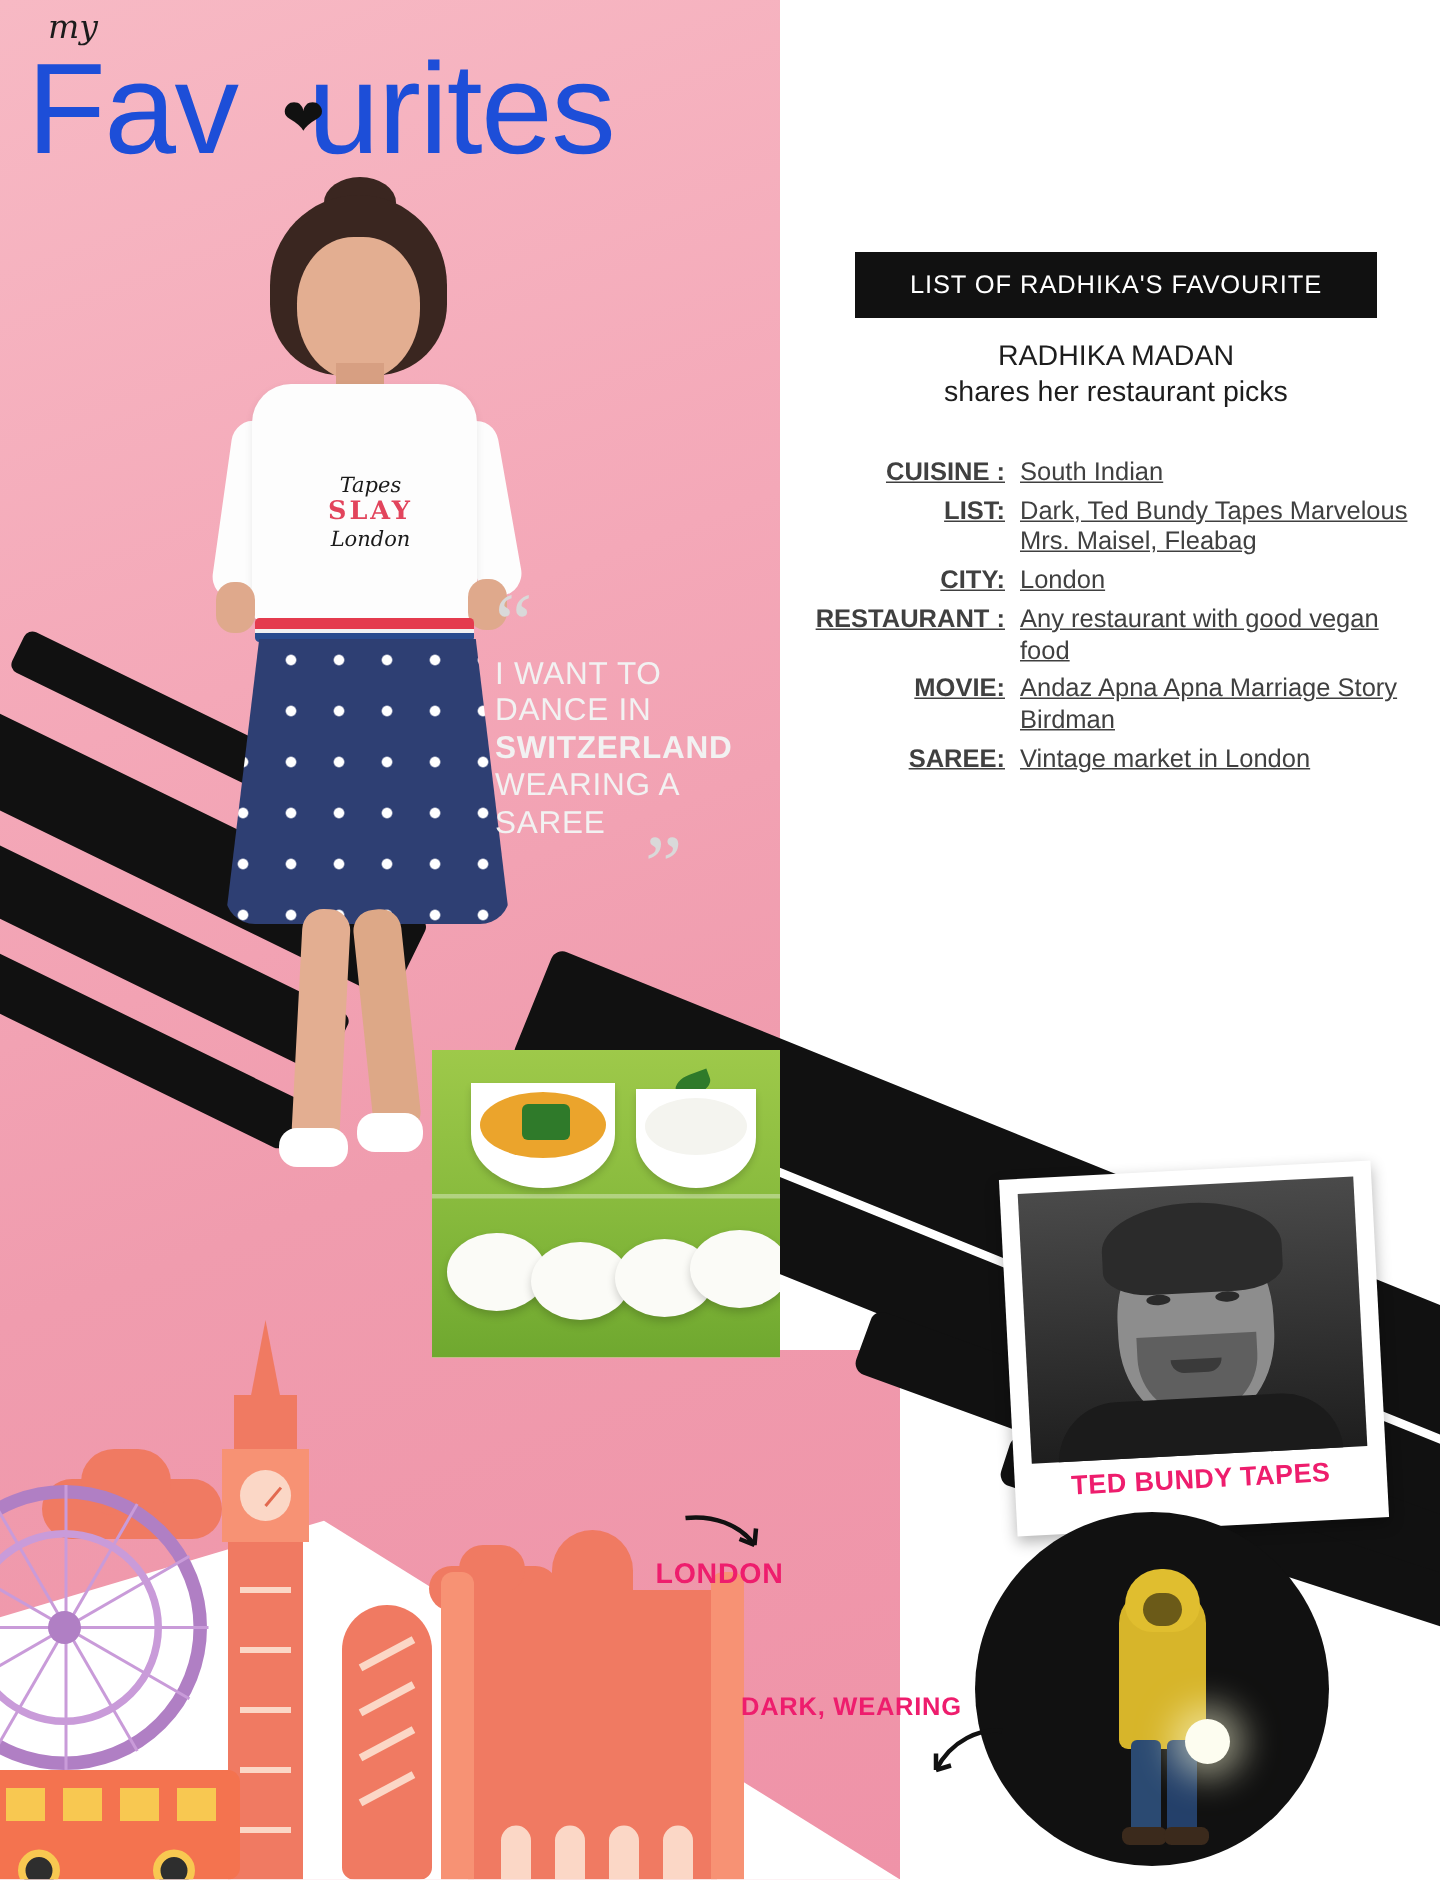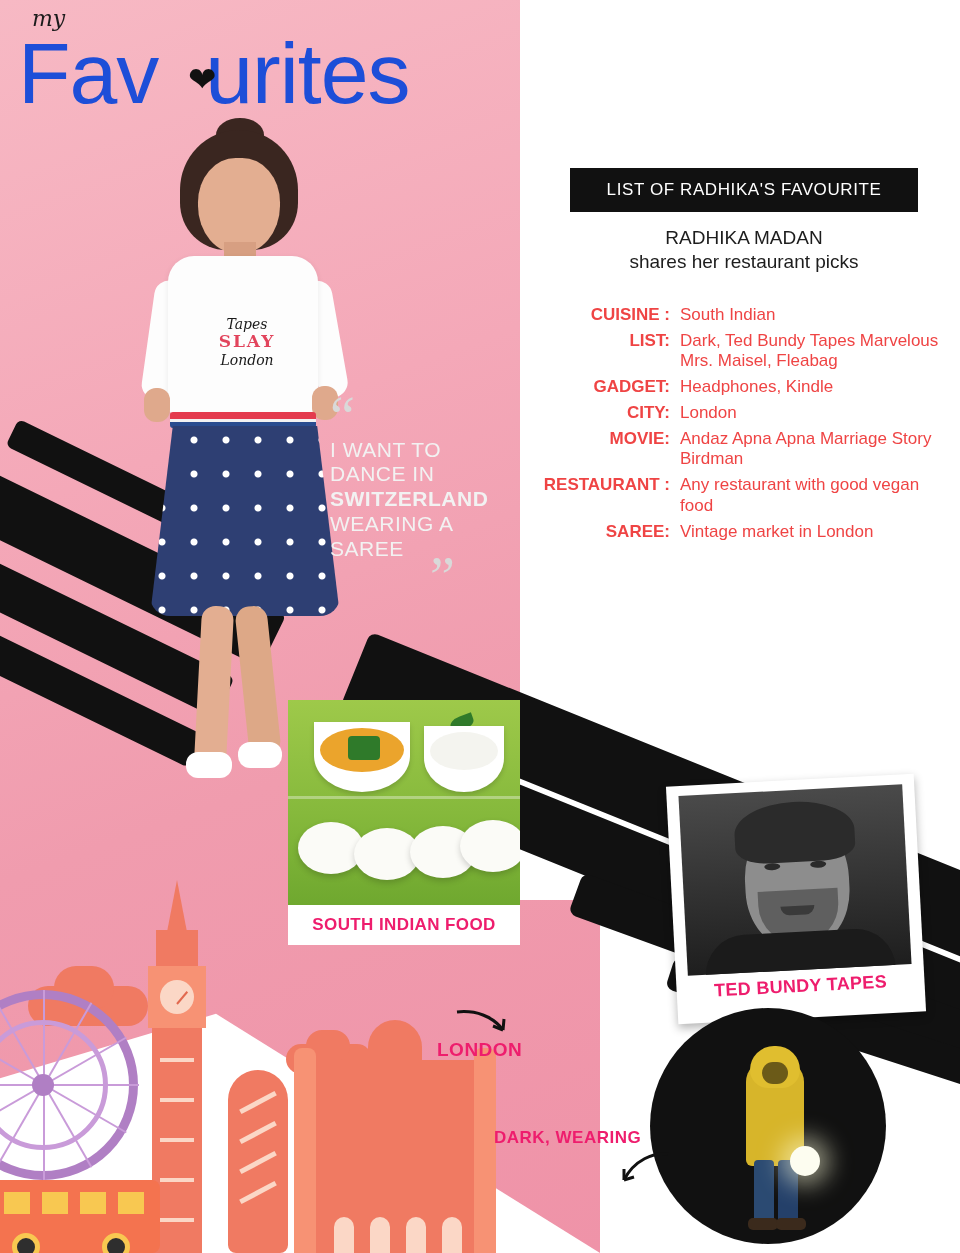--- a/index.html
+++ b/index.html
@@ -129,21 +129,21 @@
     background:#111; color:#fff; z-index:22;
     display:flex; align-items:center; justify-content:center;
     font-size:17px; letter-spacing:.6px;
   }
   .list-sub{
     position:absolute; left:570px; top:226px; width:348px; z-index:22;
     text-align:center; font-size:19px; color:#1d1d1d; line-height:1.25;
   }
   .list-table{
     position:absolute; left:520px; top:305px; width:420px; z-index:22;
-    font-size:17px; color:#ef4444;
+    font-size:17px; color:#404040;text-decoration:underline;
   }
   .row{ display:flex; margin-bottom:5px; }
   .row .k{
     width:160px; text-align:right; font-weight:700; padding-right:10px; white-space:nowrap;
   }
   .row .v{ flex:1; line-height:1.22; }
 
   
   .food-card{ position:absolute; left:288px; top:700px; width:232px; height:245px; z-index:30; }
   .food-img{
@@ -311,34 +311,30 @@
   <div class="list-table">
     <div class="row">
       <div class="k">CUISINE :</div>
       <div class="v">South Indian</div>
     </div>
     <div class="row">
       <div class="k">LIST:</div>
       <div class="v">Dark, Ted Bundy Tapes Marvelous Mrs. Maisel, Fleabag</div>
     </div>
     <div class="row">
-      <div class="k">GADGET:</div>
-      <div class="v">Headphones, Kindle</div>
-    </div>
-    <div class="row">
       <div class="k">CITY:</div>
       <div class="v">London</div>
     </div>
     <div class="row">
+      <div class="k">RESTAURANT :</div>
+      <div class="v">Any restaurant with good vegan food</div>
+    </div>
+    <div class="row">
       <div class="k">MOVIE:</div>
       <div class="v">Andaz Apna Apna Marriage Story Birdman</div>
-    </div>
-    <div class="row">
-      <div class="k">RESTAURANT :</div>
-      <div class="v">Any restaurant with good vegan food</div>
     </div>
     <div class="row">
       <div class="k">SAREE:</div>
       <div class="v">Vintage market in London</div>
     </div>
   </div>
 
   <div class="brush b5"></div>
   <div class="brush b6"></div>
   <div class="brush b7"></div>
@@ -354,21 +350,20 @@
     <div class="food-img">
       <div class="leaf"></div>
       <div class="bowl1"></div>
       <div class="curry-leaf"></div>
       <div class="bowl2"></div>
       <div class="idli i1"></div>
       <div class="idli i2"></div>
       <div class="idli i3"></div>
       <div class="idli i4"></div>
     </div>
-    <div class="food-label">SOUTH INDIAN FOOD</div>
   </div>
 
   <div class="poly">
     <div class="poly-img">
       <div class="tb-face"></div>
       <div class="tb-beard"></div>
       <div class="tb-hair"></div>
       <div class="tb-eyeL"></div>
       <div class="tb-eyeR"></div>
       <div class="tb-mouth"></div>

